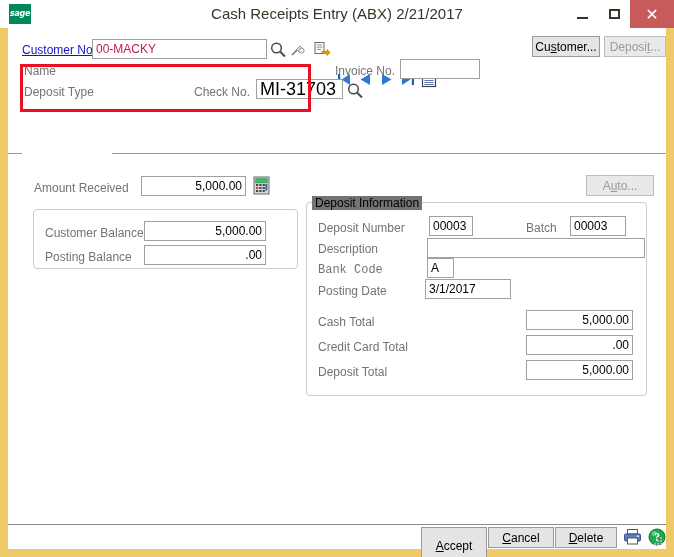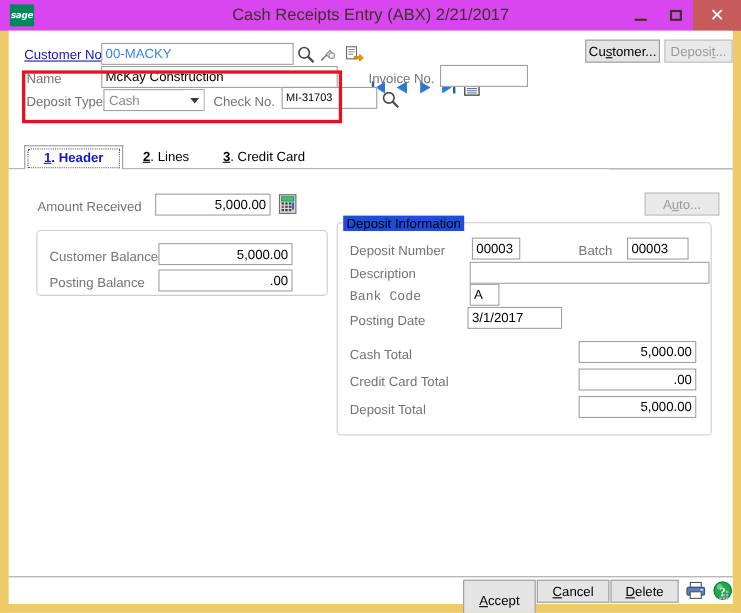--- a/index.html
+++ b/index.html
@@ -5,21 +5,21 @@
   html,body{margin:0;padding:0;}
   body{
     width:674px;height:557px;overflow:hidden;
     font-family:"Liberation Sans", sans-serif;
     font-size:12px;color:#000;
     background:#EECB68;
   }
   #app{position:relative;width:674px;height:557px;box-sizing:border-box;}
 
   
-  .titlebar{position:absolute;left:0;top:0;width:674px;height:28px;background:#d946ef;}
+  .titlebar{position:absolute;left:0;top:0;width:674px;height:28px;background:#ffffff;}
   .sage-logo{position:absolute;left:9px;top:4px;width:22px;height:20px;background:#00875A;
       color:#fff;font-size:8px;font-weight:bold;font-style:italic;line-height:20px;text-align:center;
       letter-spacing:-0.3px;font-family:"DejaVu Sans",sans-serif;}
   .title-text{position:absolute;left:0;top:0;width:674px;height:28px;line-height:28px;
       text-align:center;font-size:15px;color:#3a3326;}
   .wbtn{position:absolute;top:0;height:28px;cursor:default;}
   .wbtn-min{left:566px;width:32px;}
   .wbtn-max{left:598px;width:32px;}
   .wbtn-close{left:630px;width:44px;background:#C75A5A;}
   .wbtn .g{position:absolute;left:0;top:0;width:100%;height:100%;
@@ -36,21 +36,21 @@
 
   
   .hdr{position:absolute;left:0;top:0;width:658px;height:80px;background:#fff;}
 
   .lbl{position:absolute;font-size:12px;color:#737373;white-space:nowrap;}
   .lbl-link{color:#1414C8;text-decoration:underline;cursor:pointer;}
 
   .tf{position:absolute;box-sizing:border-box;border:1px solid #a0a0a0;background:#fff;
       font-family:"Liberation Sans",sans-serif;font-size:12px;color:#000;
       padding:0 3px;line-height:18px;height:20px;}
-  .tf.ro{color:#3b82f6;}
+  .tf.ro{color:#be185d;}
   .tf.right{text-align:right;padding-left:40px;}
 
   
   .redbox{position:absolute;left:12px;top:36px;width:291px;height:48px;
       border:3px solid #E81123;box-sizing:border-box;pointer-events:none;z-index:30;}
 
   
   .iconbtn{position:absolute;cursor:pointer;}
   svg{display:block;}
 
@@ -79,21 +79,21 @@
   .tab.active{border:1px solid #9a9a9a;border-bottom:1px solid #fff;color:#1414C8;font-weight:bold;}
   .tab.active .inner{position:absolute;left:2px;top:2px;right:2px;bottom:0px;border:1px dotted #555;}
   .tabline{position:absolute;left:0;top:125px;width:658px;height:1px;background:#9a9a9a;}
   .tabline.l{left:0;width:14px;}
   .tabline.r{left:104px;width:554px;}
 
   
   .body{position:absolute;left:0;top:126px;width:546px;height:370px;background:#fff;}
 
   .group{position:absolute;box-sizing:border-box;border:1px solid #ccc;border-radius:4px;}
-  .grouplabel{position:absolute;background:#1d4ed8;font-size:12px;padding:0 3px;}
+  .grouplabel{position:absolute;background:#737373;font-size:12px;padding:0 3px;}
 
   
   .sep{position:absolute;left:0;top:496px;width:658px;height:1px;background:#8a8a8a;}
   .bottombar{position:absolute;left:0;top:497px;width:658px;height:24px;background:#fff;}
   .grip{position:absolute;right:3px;bottom:2px;width:10px;height:10px;}
   .grip i{position:absolute;width:2px;height:2px;background:#b0b0b0;display:block;}
 </style>
 </head>
 <body>
 
@@ -179,64 +179,45 @@
           <rect x="1.5" y="2.5" width="13" height="13" fill="#fff" stroke="#444" stroke-width="1.2"></rect>
           <rect x="1.5" y="2.5" width="13" height="3" fill="#7a7a7a"></rect>
           <line x1="3.5" y1="7.5" x2="12.5" y2="7.5" stroke="#4466aa" stroke-width="0.9"></line>
           <line x1="3.5" y1="9.5" x2="12.5" y2="9.5" stroke="#4466aa" stroke-width="0.9"></line>
           <line x1="3.5" y1="11.5" x2="12.5" y2="11.5" stroke="#4466aa" stroke-width="0.9"></line>
           <line x1="3.5" y1="13.5" x2="12.5" y2="13.5" stroke="#4466aa" stroke-width="0.9"></line>
         </svg>
       </span>
 
       <span class="lbl" style="left:16px;top:36px;">Name</span>
-      <input class="tf" style="left: 84px; top: 32px; width: 215px;" value="McKay Construction">
 
       <span class="lbl" style="left:327px;top:36px;">Invoice No.</span>
       <input class="tf" style="left: 392px; top: 31px; width: 80px;" value="">
 
       <span class="lbl" style="left:16px;top:57px;">Deposit Type</span>
-      <div class="combo" style="left:86px;top:53px;width:92px;">
-        <span class="txt">Cash</span>
-        <span class="arrowbox">
-            <i class="arrow"></i>
-          </span>
-      </div>
 
       <span class="lbl" style="left:186px;top:57px;">Check No.</span>
-      <input class="tf" style="left: 248px; top: 51px; width: 87px; font-size: 10px;" value="MI-31703">
+      <input class="tf" style="left: 248px; top: 51px; width: 87px; font-size: 18px;" value="MI-31703">
       <span class="iconbtn" style="left:338px;top:54px;">
         <svg width="18" height="18" viewBox="0 0 18 18">
           <circle cx="7.5" cy="7" r="4.8" fill="none" stroke="#4a4a4a" stroke-width="1.5"></circle>
           <line x1="11" y1="10.5" x2="16" y2="15.5" stroke="#4a4a4a" stroke-width="2"></line>
         </svg>
       </span>
 
       <button class="btn" style="left:524px;top:8px;width:68px;height:21px;">
         <span>Cu<u>s</u>tomer...</span>
       </button>
       <button class="btn disabled" style="left:596px;top:8px;width:62px;height:21px;">
         <span>Deposi<u>t</u>...</span>
       </button>
 
       <div class="redbox"></div>
     </div>
 
-    <div class="tabstrip">
-      <div class="tab active" style="left:14px;width:90px;">
-        <span class="inner"></span>
-        <span style="text-decoration:underline;">1</span><span>.&nbsp;</span><span>Header</span>
-      </div>
-      <div class="tab" style="left:110px;width:66px;">
-        <span style="text-decoration:underline;font-weight:bold;">2</span><span>.&nbsp;</span><span>Lines</span>
-      </div>
-      <div class="tab" style="left:182px;width:100px;">
-        <span style="text-decoration:underline;font-weight:bold;">3</span><span>.&nbsp;</span><span>Credit Card</span>
-    </div>
-    </div>
     <div class="tabline l"></div>
     <div class="tabline r"></div>
 
     <div class="body">
 
       <span class="lbl" style="left:26px;top:27px;">Amount Received</span>
       <input class="tf right" style="left: 133px; top: 22px; width: 105px;" value="5,000.00">
       <span class="iconbtn" style="left:245px;top:22px;">
         <svg width="17" height="19" viewBox="0 0 17 19">
           <rect x="1" y="1" width="15" height="17" fill="#d8d8d8" stroke="#6a6a6a" stroke-width="1"></rect>

